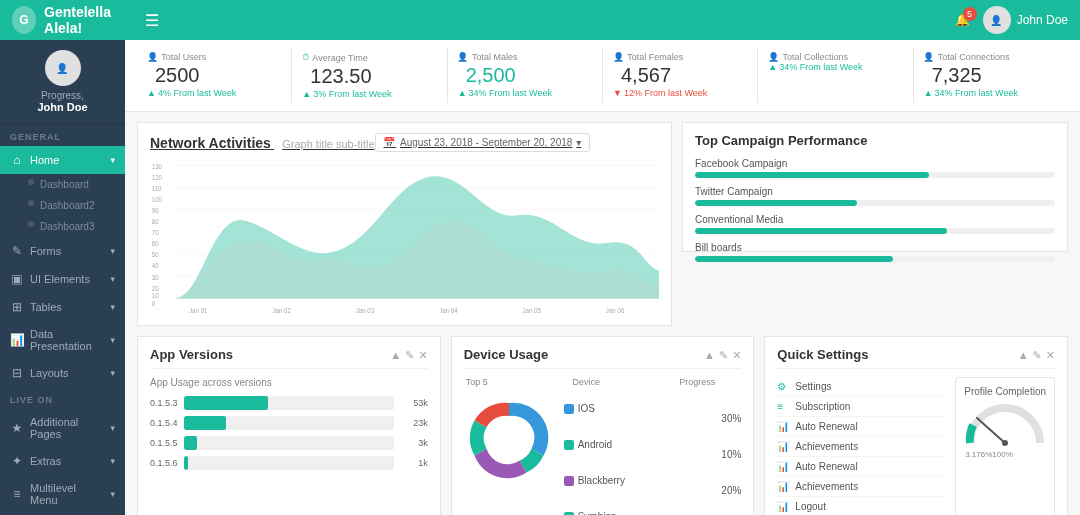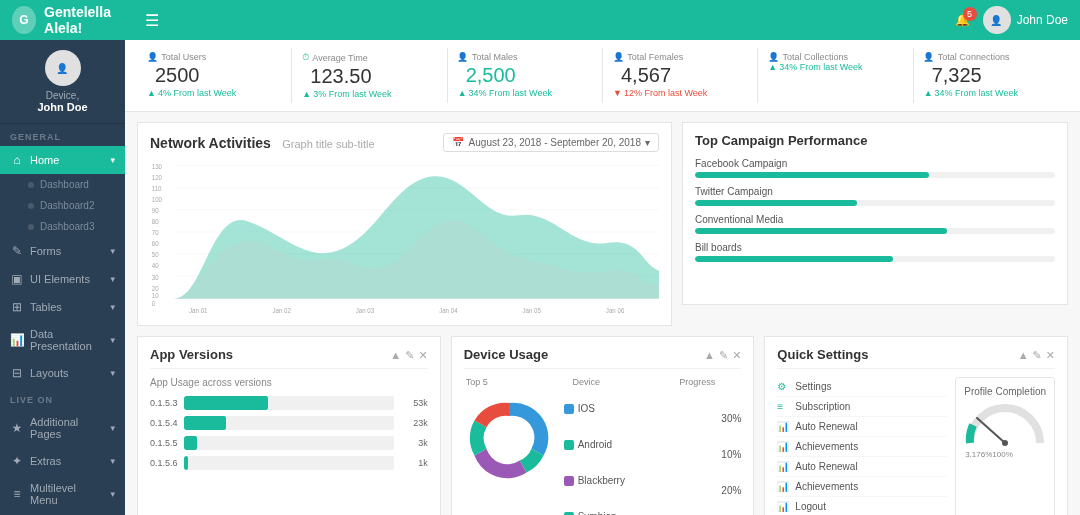--- a/index.html
+++ b/index.html
@@ -29,21 +29,21 @@
     .sidebar-user-welcome { color: #a0aab4; font-size: 10px; }
     .sidebar-user-name { color: white; font-size: 11px; font-weight: bold; }
 
     .sidebar-section-label { color: #6c7a8a; font-size: 9px; font-weight: bold; padding: 8px 10px 4px; text-transform: uppercase; letter-spacing: 1px; }
 
     .sidebar-item { display: flex; align-items: center; padding: 7px 10px; color: #a0aab4; cursor: pointer; gap: 6px; font-size: 11px; transition: background 0.2s; }
     .sidebar-item.active { background: #1abb9c; color: white; }
     .sidebar-item-icon { font-size: 12px; width: 14px; text-align: center; flex-shrink: 0; }
     .sidebar-item-label { flex: 1; }
     .sidebar-item-arrow { font-size: 9px; margin-left: auto; }
-    .sidebar-sub-item { display: flex; align-items: center; padding: 5px 10px 5px 28px; color: #7a8a9a; cursor: pointer; font-size: 10px; gap: 6px; }
+    .sidebar-sub-item { display: flex; padding: 5px 10px 5px 28px; color: #7a8a9a; cursor: pointer; font-size: 10px; gap: 6px; }
     .sidebar-sub-dot { width: 6px; height: 6px; border-radius: 50%; background: #4a5a6a; flex-shrink: 0; }
 
     
     .content { flex: 1; overflow-y: auto; overflow-x: hidden; background: #f7f7f7; }
     .content::-webkit-scrollbar { width: 4px; }
     .content::-webkit-scrollbar-thumb { background: #ccc; }
 
     
     .stats-row { display: flex; background: white; border-bottom: 1px solid #e5e5e5; padding: 8px 12px; gap: 0; }
     .stat-box { flex: 1; padding: 4px 10px; border-right: 1px solid #e5e5e5; }
@@ -51,35 +51,35 @@
     .stat-label { color: #8a8a8a; font-size: 9px; display: flex; align-items: center; gap: 3px; }
     .stat-label-icon { color: #1abb9c; font-size: 9px; }
     .stat-value { font-size: 20px; font-weight: 300; color: #333; line-height: 1.1; margin: 2px 8px; }
     .stat-value.teal { color: #1abb9c; }
     .stat-change { font-size: 9px; display: flex; align-items: center; gap: 2px; }
     .stat-change.up { color: #1abb9c; }
     .stat-change.down { color: #e74c3c; }
 
     
     .content-grid { padding: 10px 12px; }
-    .chart-header { display: flex; align-items: center; justify-content: space-between; margin-bottom: 8px; }
+    .chart-header { display: flex; align-items: center; margin-bottom: 8px; text-decoration: underline; }
     .chart-title { font-size: 14px; font-weight: 600; color: #333; }
     .chart-subtitle { font-size: 11px; color: #aaa; margin-left: 8px; }
     .chart-date-picker { display: flex; align-items: center; gap: 4px; border: 1px solid #ddd; padding: 3px 8px; border-radius: 3px; font-size: 10px; color: #666; cursor: pointer; }
 
     
     .two-col { display: flex; gap: 10px; }
     .col-left { flex: 0 0 calc(58% - 5px); }
     .col-right { flex: 0 0 calc(42% - 5px); }
 
     
     .network-chart { height: 155px; position: relative; overflow: hidden; }
 
     
-    .campaign-section { background: white; border: 1px solid #e5e5e5; padding: 10px 12px; height: 183px; }
+    .campaign-section { background: white; border: 1px solid #e5e5e5; padding: 10px 12px; height: 130px; }
     .campaign-title { font-size: 13px; font-weight: 600; margin-bottom: 10px; color: #333; }
     .campaign-item { margin-bottom: 8px; }
     .campaign-item-label { font-size: 10px; color: #555; margin-bottom: 3px; }
     .campaign-bar-bg { height: 6px; background: #f0f0f0; border-radius: 3px; overflow: hidden; }
     .campaign-bar-fill { height: 100%; border-radius: 3px; background: #1abb9c; }
 
     
     .bottom-row { display: flex; gap: 10px; }
     .bottom-card { background: white; border: 1px solid #e5e5e5; flex: 1; padding: 10px 12px; }
     .card-header { display: flex; align-items: flex-end; justify-content: space-between; margin-bottom: 8px; padding-bottom: 6px; border-bottom: 1px solid #f0f0f0; }
@@ -138,21 +138,21 @@
       <span>John Doe</span>
     </div>
   </div>
 </div>
 
 <div class="main-layout">
 
   <div class="sidebar">
     <div class="sidebar-user">
       <div class="sidebar-user-avatar">👤</div>
-      <div class="sidebar-user-welcome">Device,</div>
+      <div class="sidebar-user-welcome">Progress,</div>
       <div class="sidebar-user-name">John Doe</div>
     </div>
 
     <div class="sidebar-section-label">GENERAL</div>
 
     <div class="sidebar-item active">
       <span class="sidebar-item-icon">⌂</span>
       <span class="sidebar-item-label">Home</span>
       <span class="sidebar-item-arrow">▾</span>
     </div>

